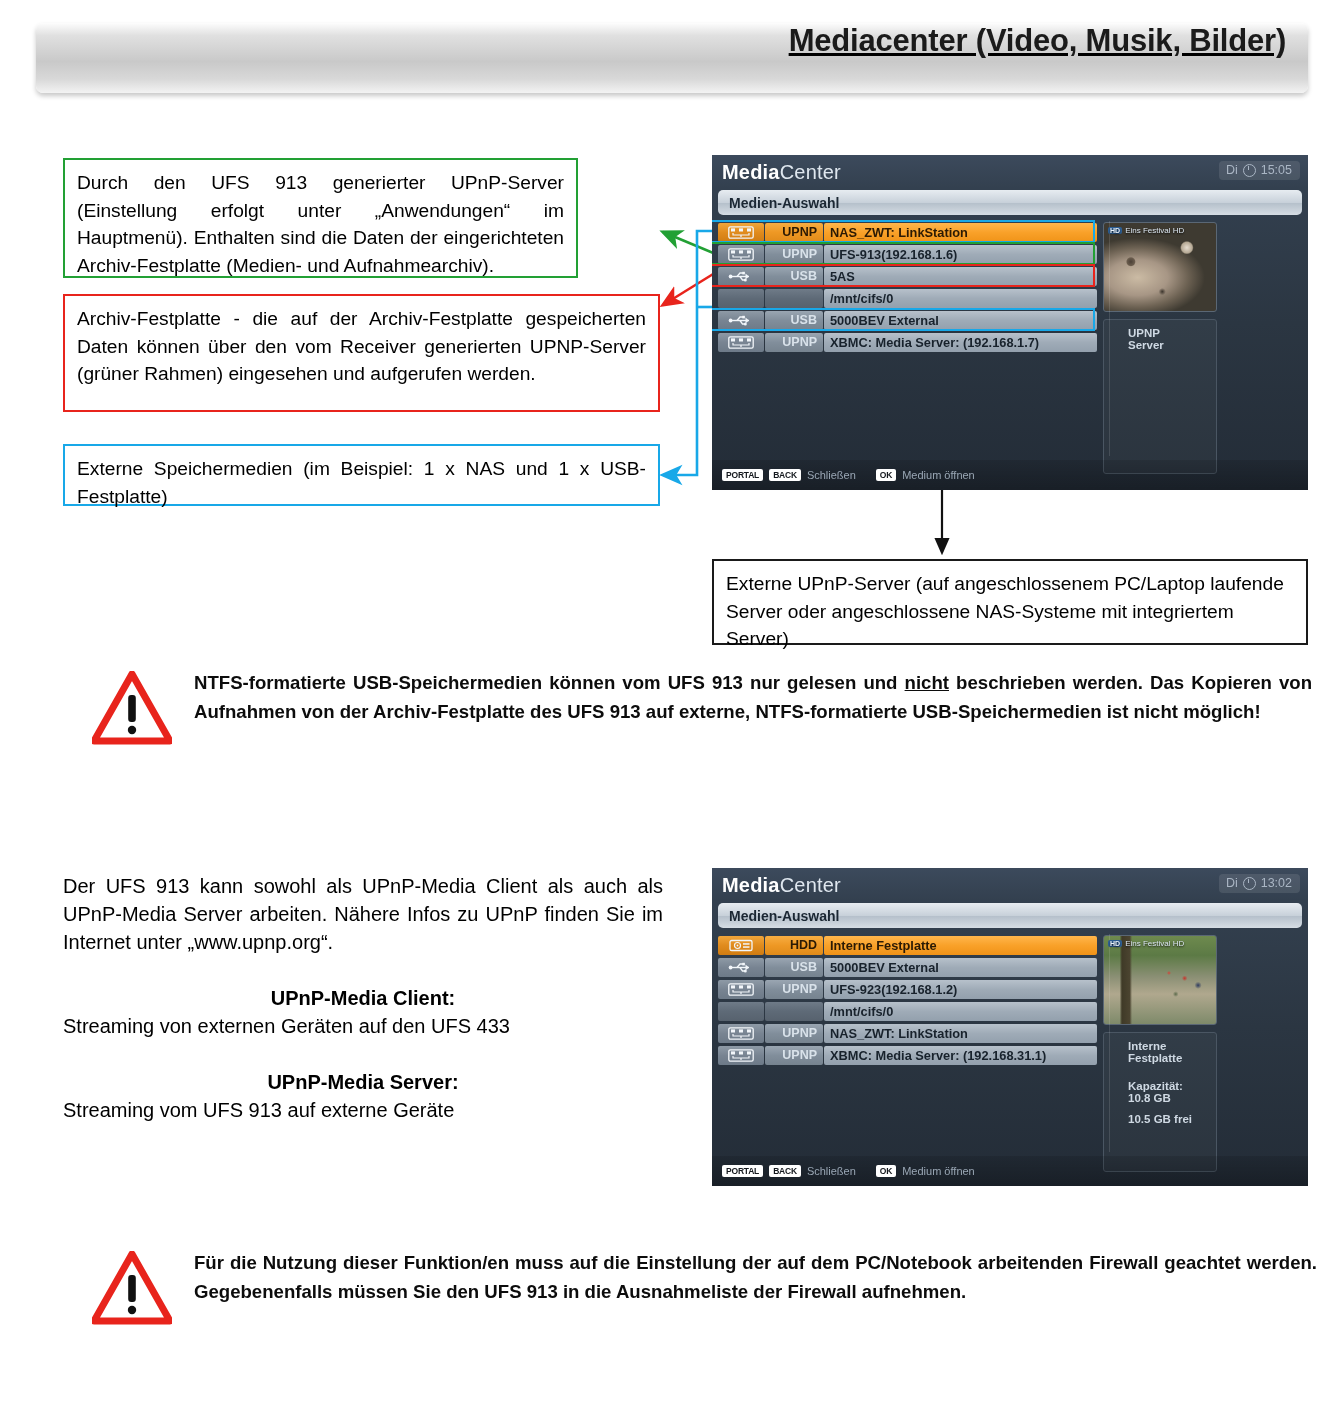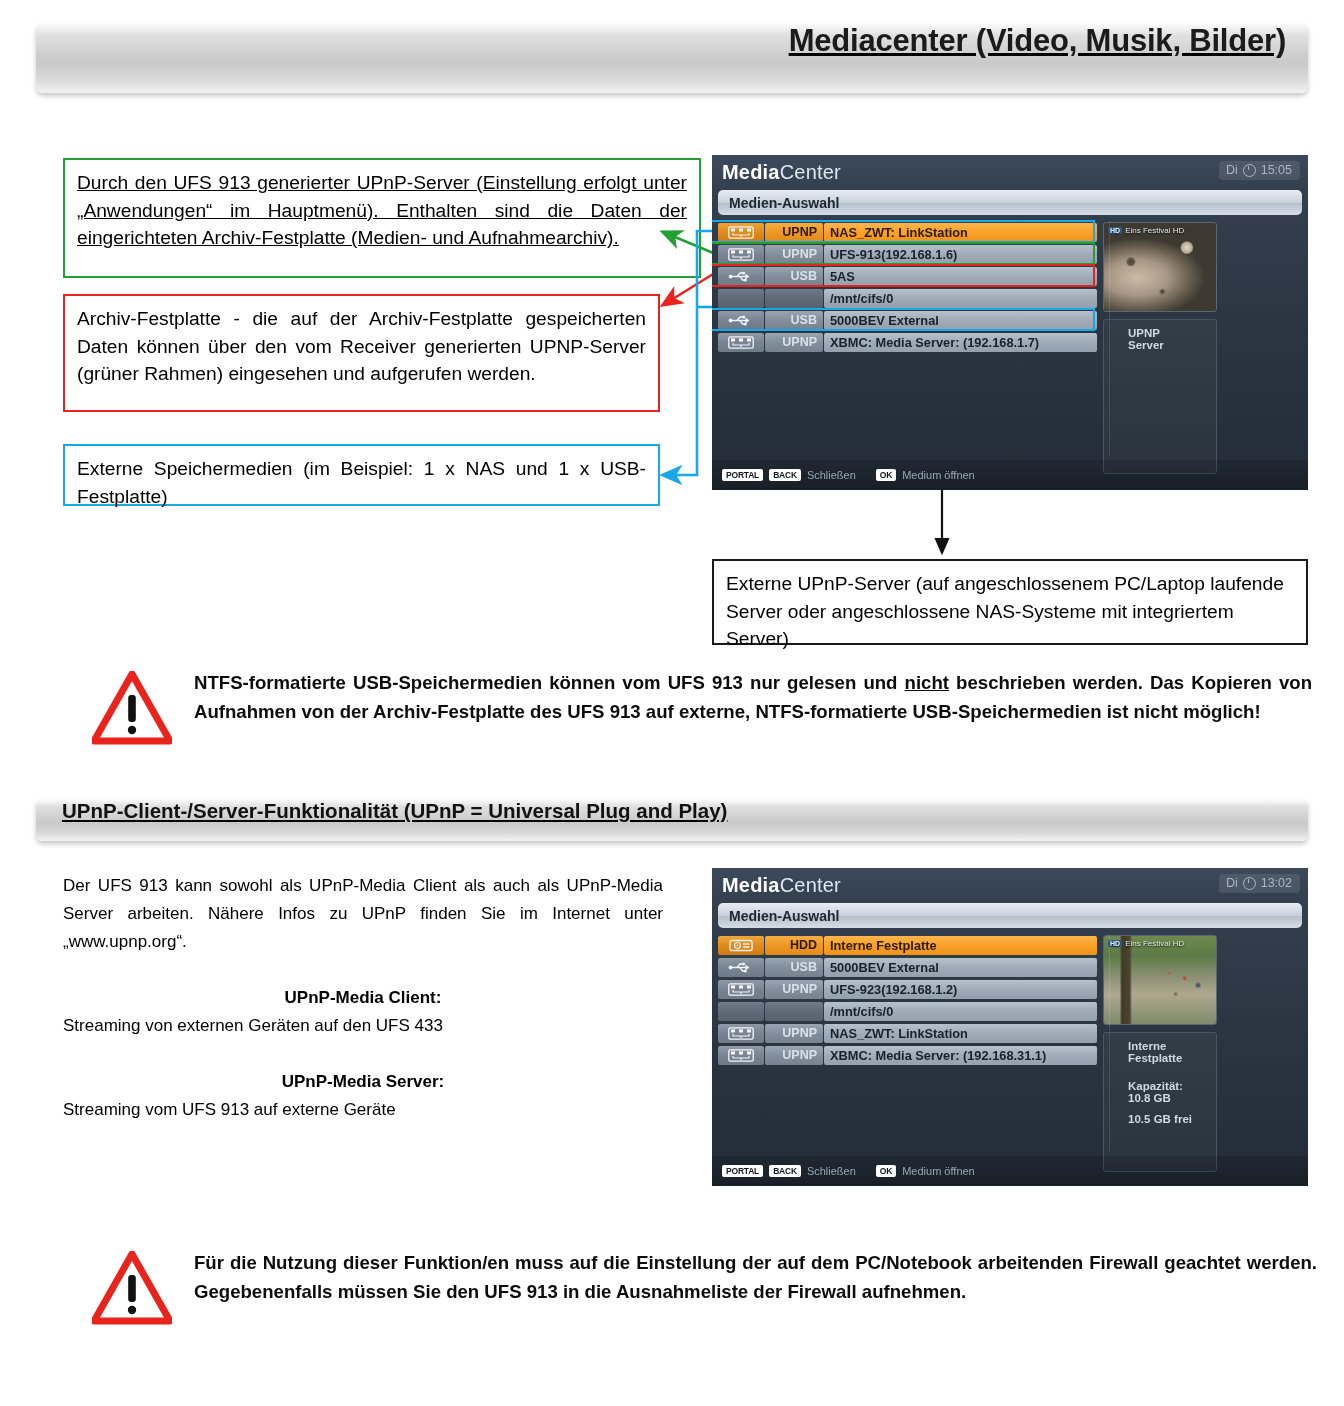--- a/index.html
+++ b/index.html
@@ -58,21 +58,21 @@
     font-size: 19.2px;
     line-height: 27.5px;
     text-align: justify;
     color: #000;
   }
   .callout.green  { border: 2.5px solid #22a034; }
   .callout.red    { border: 2.5px solid #e8241c; }
   .callout.cyan   { border: 2.5px solid #18a8e8; }
   .callout.black  { border: 2px solid #1a1a1a; }
 
-  #callout-green { left: 63px; top: 158px; width: 638px; height: 120px; text-decoration: underline; }
+  #callout-green { left: 63px; top: 158px; width: 515px; height: 120px; }
   #callout-red   { left: 63px; top: 294px; width: 597px; height: 118px; }
   #callout-cyan  { left: 63px; top: 444px; width: 597px; height: 62px; }
   #callout-external { left: 712px; top: 559px; width: 596px; height: 86px; text-align: left; }
 
   
   #connectors { position: absolute; left: 0; top: 0; width: 1344px; height: 1406px; pointer-events: none; }
 
   
   .mediacenter {
     position: absolute;
@@ -329,21 +329,21 @@
     text-align: justify;
     padding-left: 18px;
     color: #0c0c0c;
   }
   .warn-text u { text-decoration: underline; }
 
   
   #upnp-body { position: absolute; left: 63px; top: 872px; width: 600px; }
   #upnp-body p {
     margin: 0;
-    font-size: 17px;
+    font-size: 20px;
     line-height: 28px;
     text-align: justify;
     color: #000;
   }
   #upnp-body .gap { height: 28px; }
   #upnp-body .bold { font-weight: bold; text-align: center; }
   #upnp-body .plain { text-align: left; }
 </style>
 </head>
 <body>
@@ -505,23 +505,20 @@
         <polygon points="40,3 78,70 2,70" fill="#ffffff" stroke="#e8241c" stroke-width="7" stroke-linejoin="round"></polygon>
         <rect x="36.2" y="24" width="7.6" height="27" rx="3" fill="#111"></rect>
         <circle cx="40" cy="59" r="4.2" fill="#111"></circle>
       </svg>
     </div>
     <div class="warn-text">
       <span>NTFS-formatierte USB-Speichermedien können vom UFS 913 nur gelesen und </span><u>nicht</u><span> beschrieben werden. Das Kopieren von Aufnahmen von der Archiv-Festplatte des UFS 913 auf externe, NTFS-formatierte USB-Speichermedien ist nicht möglich!</span>
     </div>
   </div>
 
-  <div class="section-bar" id="upnp-section-bar">
-    <span class="section-text">UPnP-Client-/Server-Funktionalität (UPnP = Universal Plug and Play)</span>
-  </div>
 
   <div id="upnp-body">
     <p>Der UFS 913 kann sowohl als UPnP-Media Client als auch als UPnP-Media Server arbeiten. Nähere Infos zu UPnP finden Sie im Internet unter „www.upnp.org“.</p>
     <div class="gap"></div>
     <p class="bold">UPnP-Media Client:</p>
     <p class="plain">Streaming von externen Geräten auf den UFS 433</p>
     <div class="gap"></div>
     <p class="bold">UPnP-Media Server:</p>
     <p class="plain">Streaming vom UFS 913 auf externe Geräte</p>
   </div>

